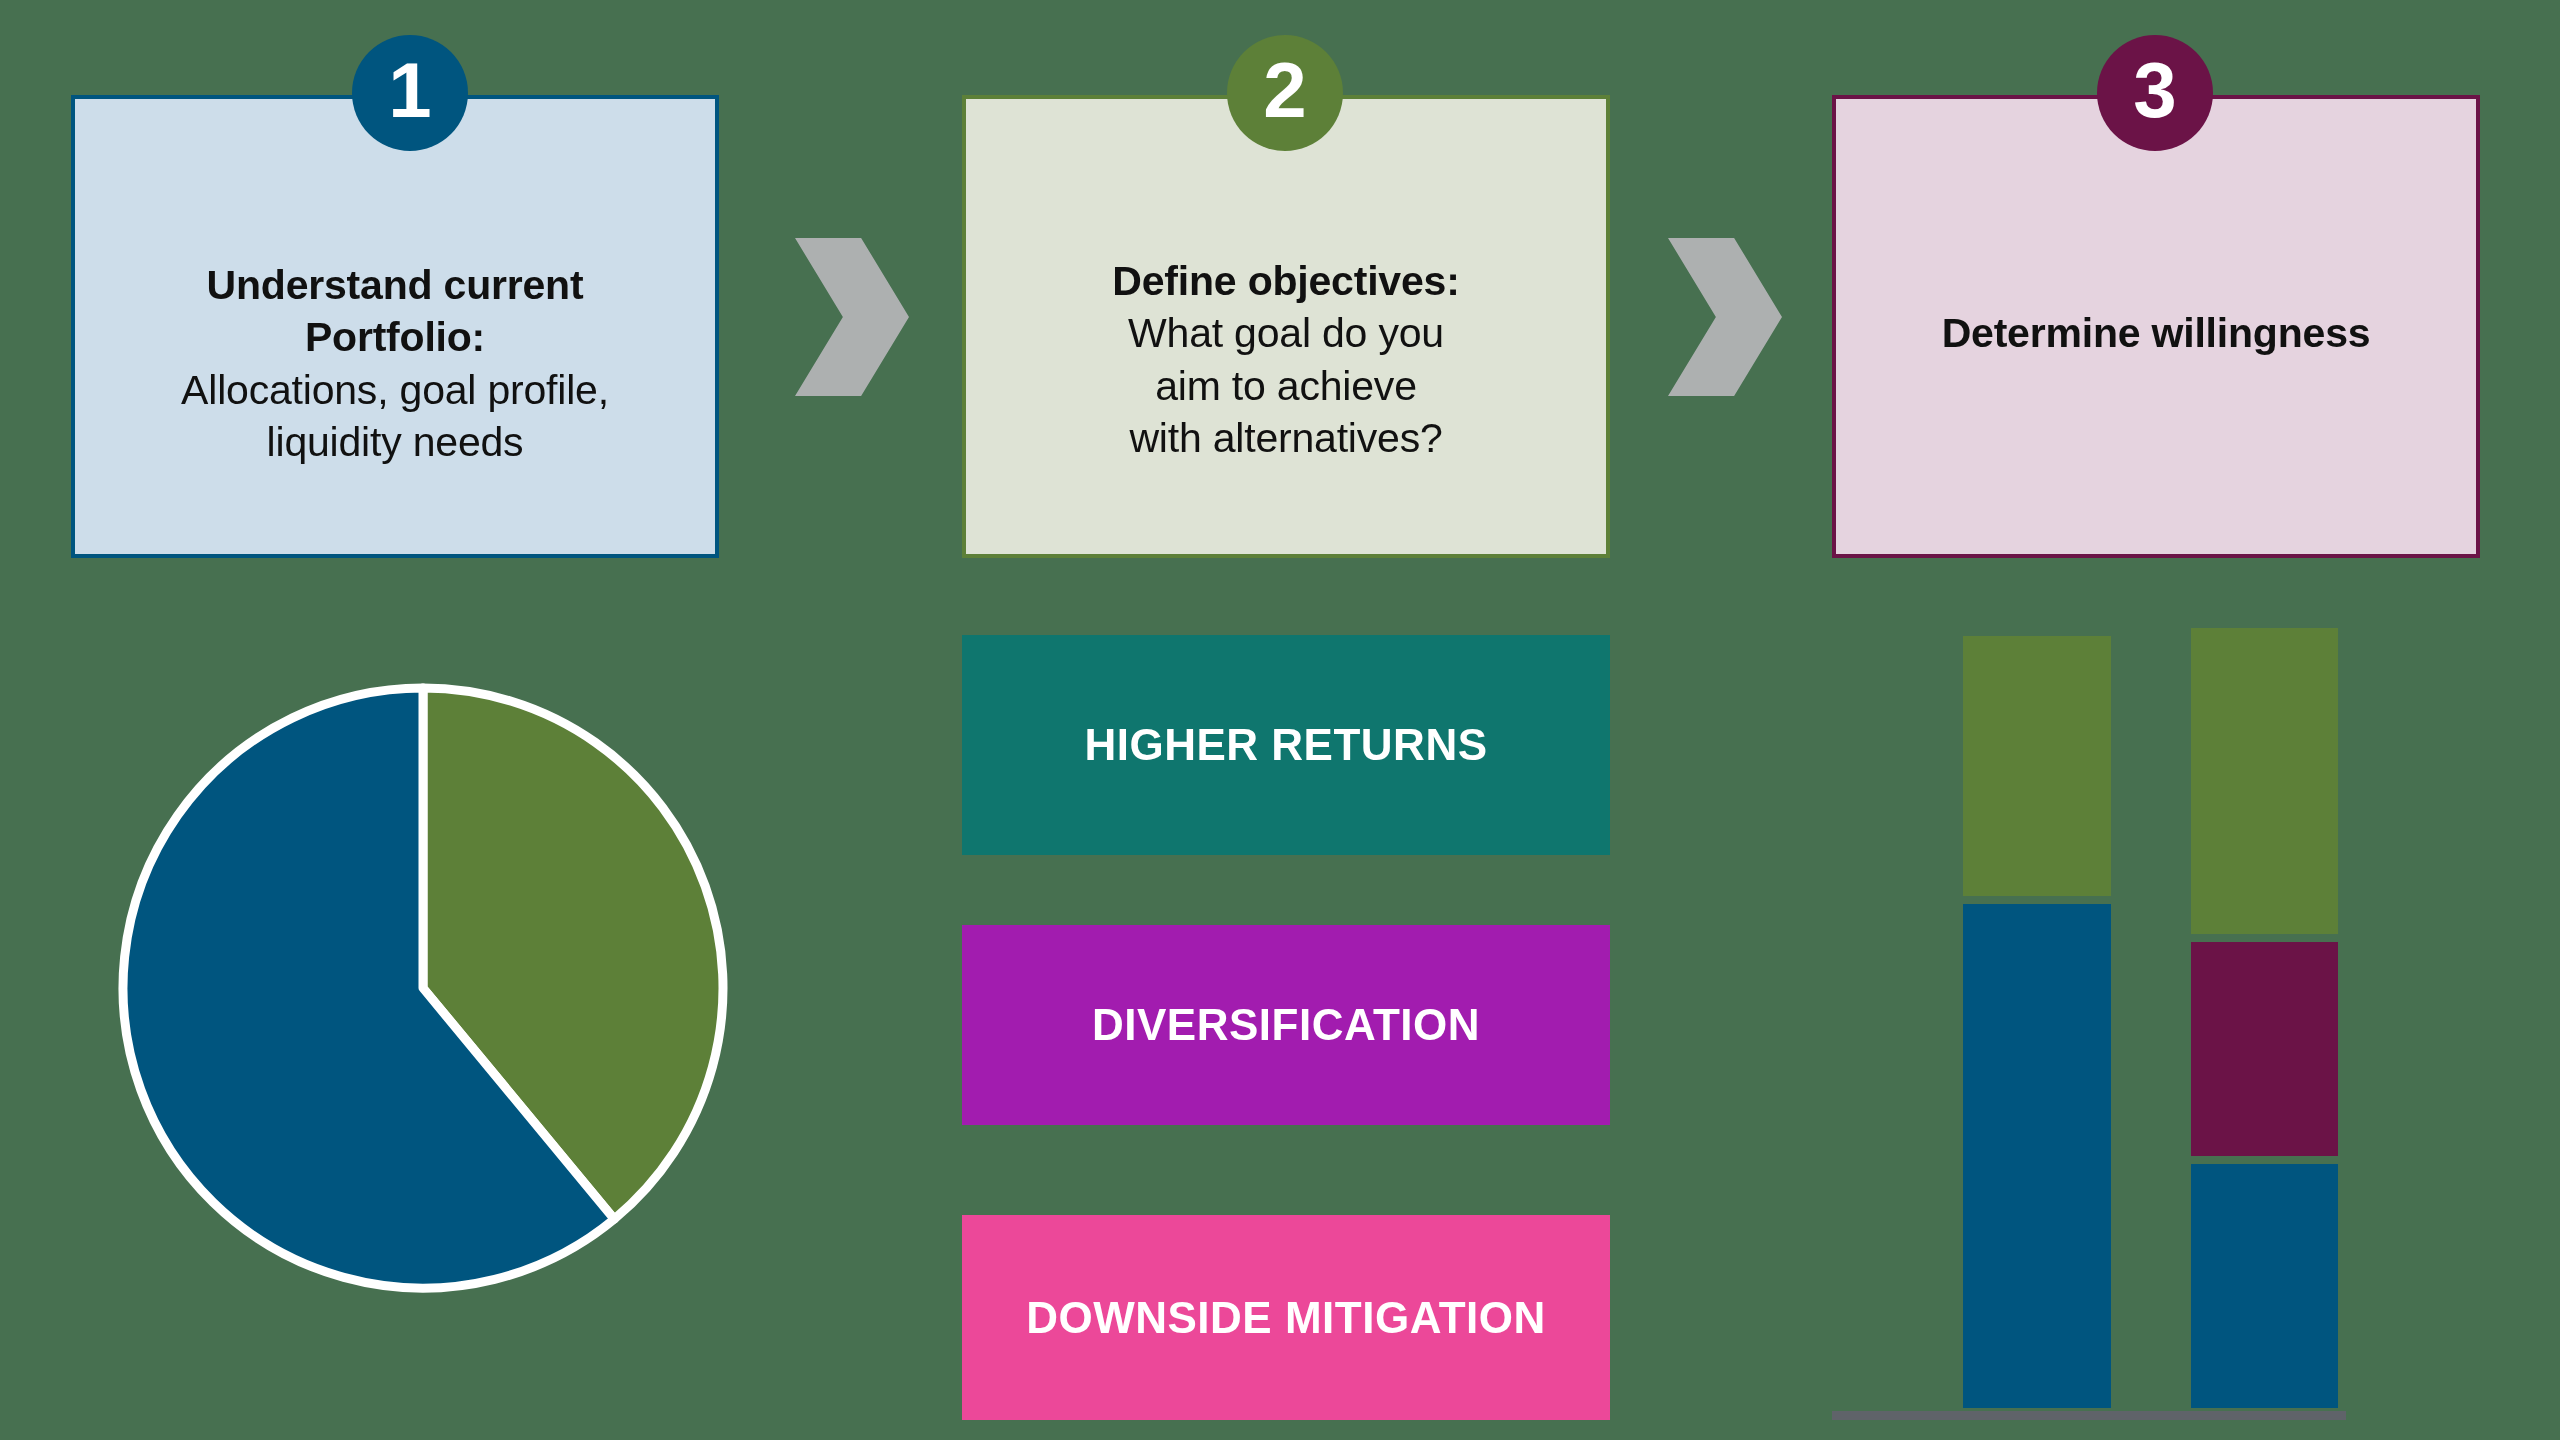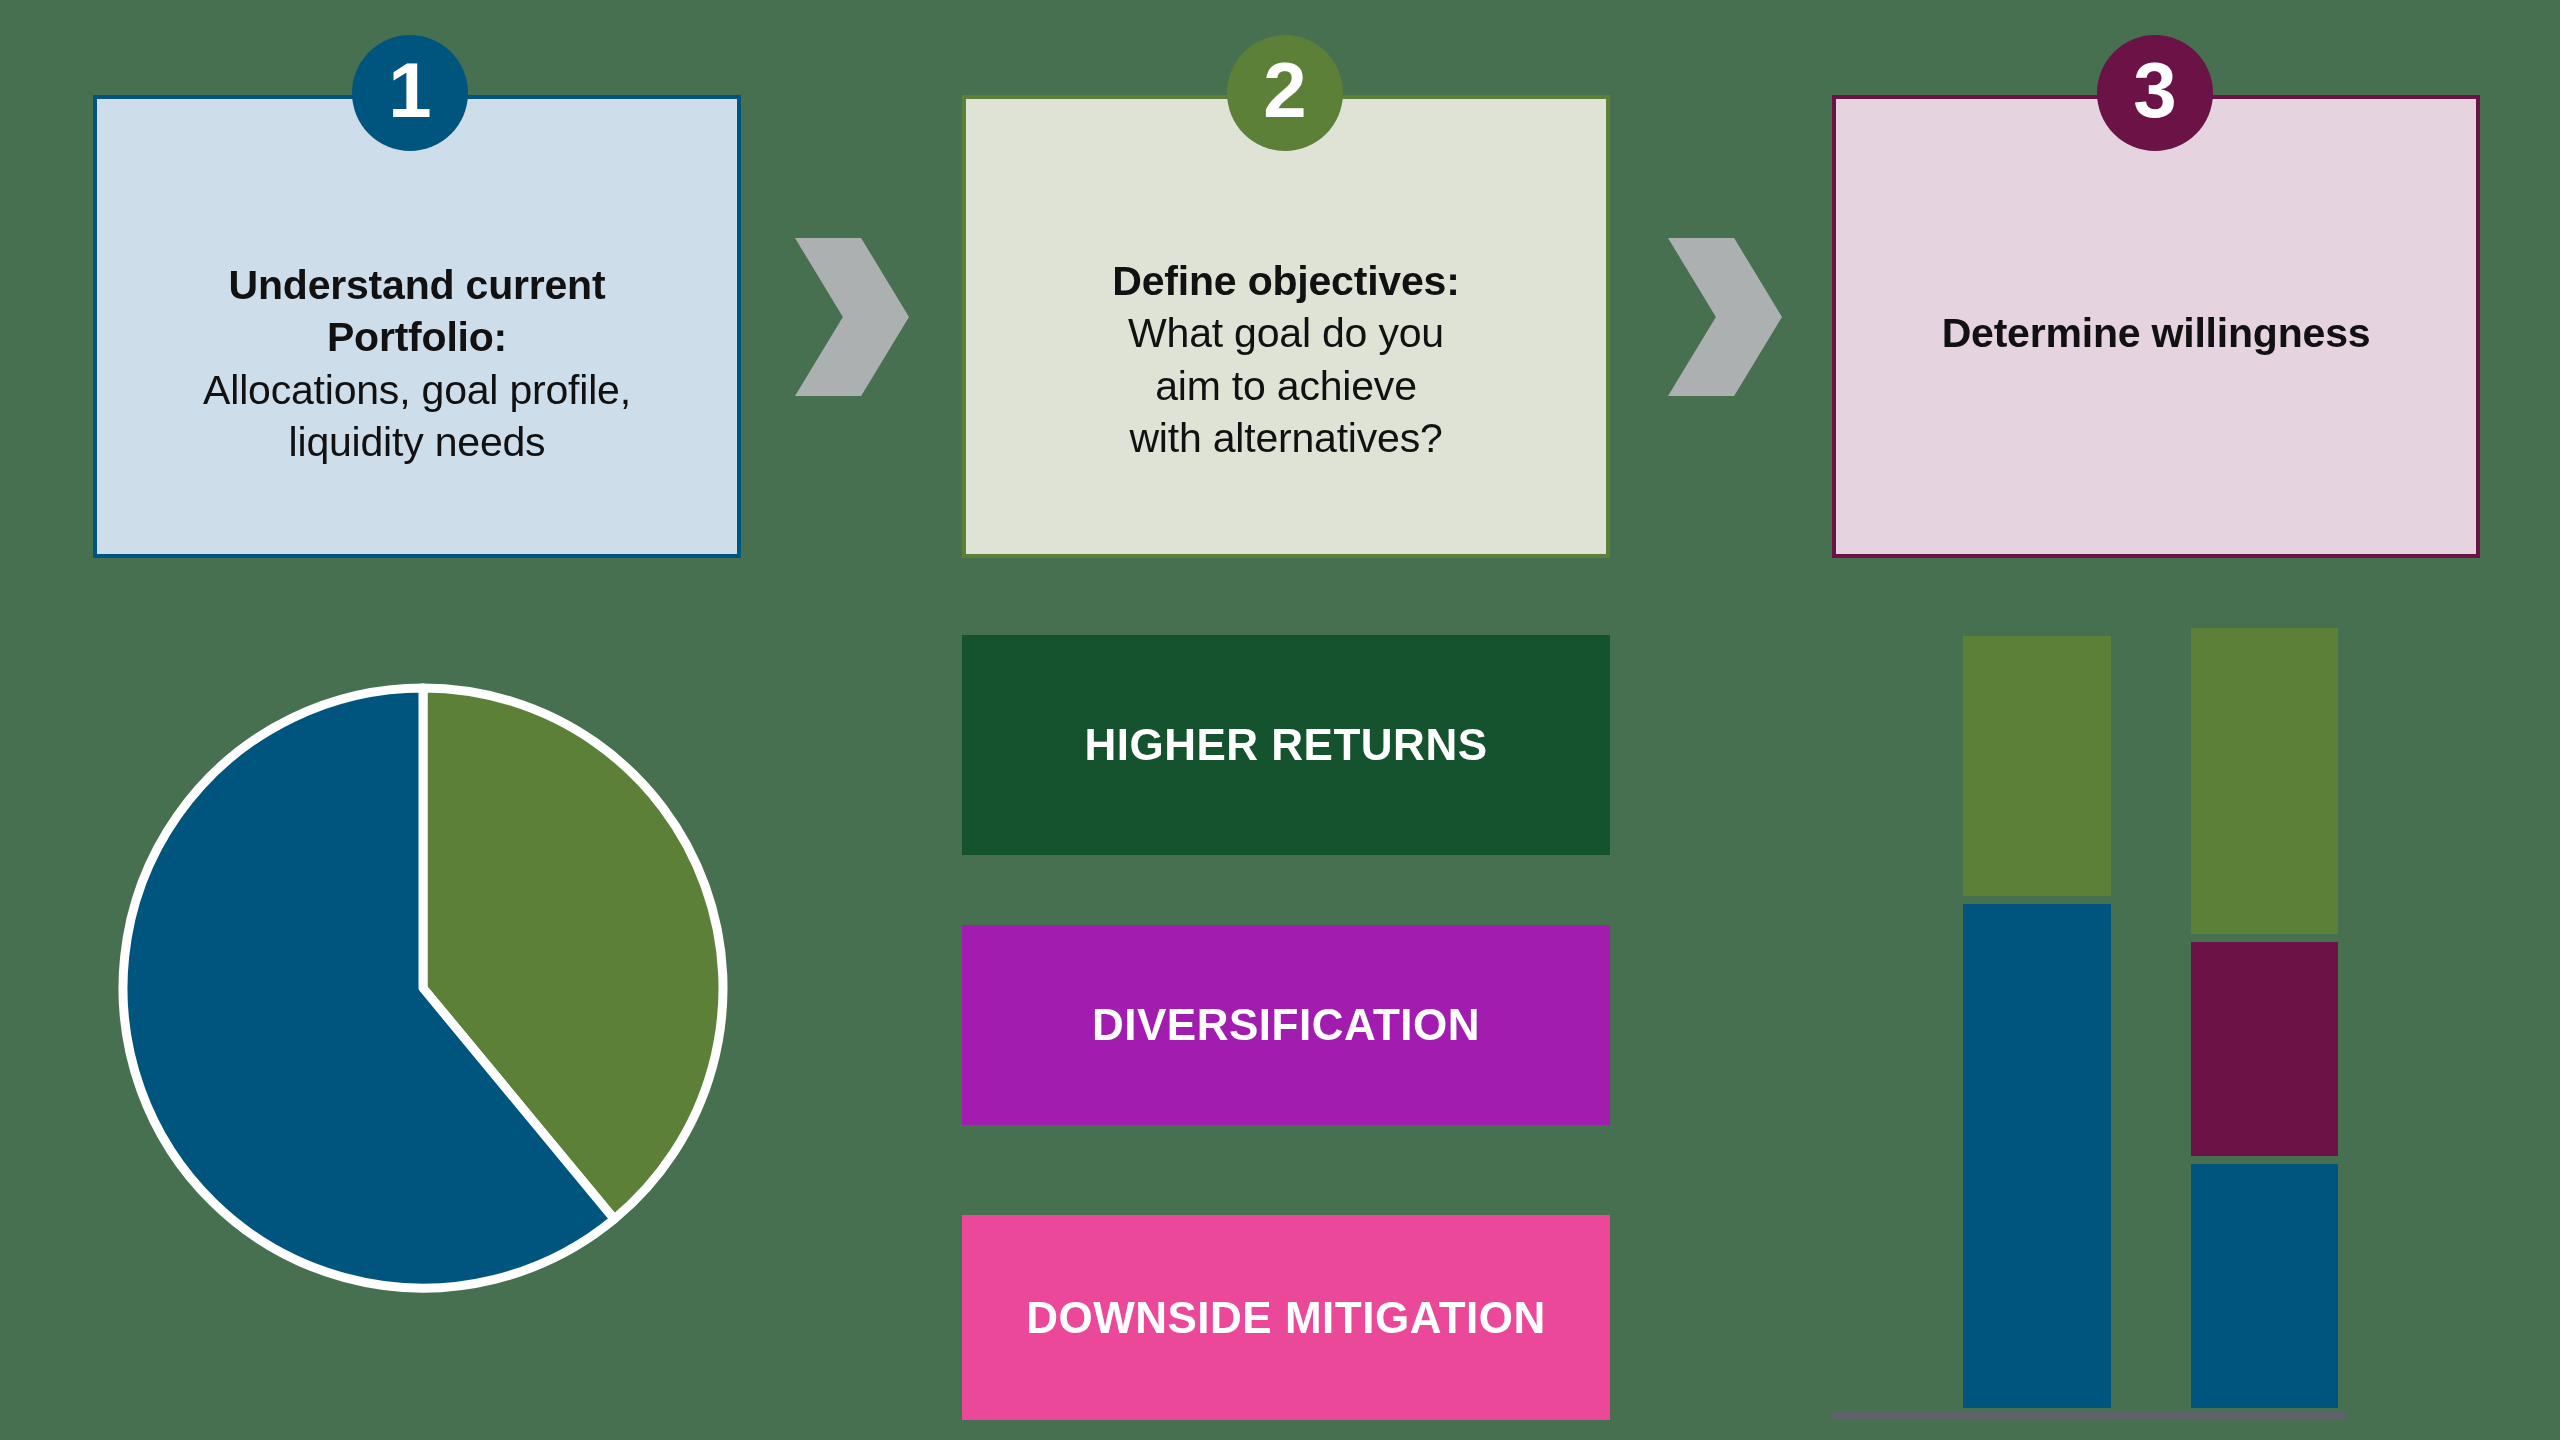--- a/index.html
+++ b/index.html
@@ -34,21 +34,21 @@
     color: #111111;
     font-size: 41px;
     letter-spacing: -0.2px;
     white-space: pre-line;
   }
   .card-text .hdr {
     font-weight: bold;
     display: block;
   }
 
-  #card-1 { left: 93px;  top: 95px; width: 648px; height: 463px;
+  #card-1 { left: 71px;  top: 95px; width: 648px; height: 463px;
             background: #cdddea; border-color: #00557f; }
   #card-2 { left: 962px; top: 95px; width: 648px; height: 463px;
             background: #dee3d5; border-color: #5d8038; align-items: center; }
   #card-3 { left: 1832px;top: 95px; width: 648px; height: 463px;
             background: #e5d3df; border-color: #6b1347; align-items: center; }
 
   #card-1 .card-text { margin-top: 22px; }
   #card-2 .card-text { margin-top: 14px; }
   #card-3 .card-text { margin-top: 14px; }
 
@@ -182,21 +182,21 @@
     <span>3</span>
   </div>
 
   <svg id="pie-chart" viewBox="0 0 622 640">
     <g id="pie-slices">
         <path d="M 311 320 L 311 20 A 300 300 0 0 1 502.2271969246069 551.1539728327368 Z" fill="#5d8038" stroke="#ffffff" stroke-width="9" stroke-linejoin="round"></path>
         <path d="M 311 320 L 502.2271969246069 551.1539728327368 A 300 300 0 1 1 310.99999999999994 20 Z" fill="#00557f" stroke="#ffffff" stroke-width="9" stroke-linejoin="round"></path>
       </g>
   </svg>
 
-  <div class="obj-bar" id="obj-bar-0" style="background: #14532d;">
+  <div class="obj-bar" id="obj-bar-0" style="background: #0f766e;">
     <span>HIGHER RETURNS</span>
   </div>
   <div class="obj-bar" id="obj-bar-1" style="background: #a21caf;">
     <span>DIVERSIFICATION</span>
   </div>
   <div class="obj-bar" id="obj-bar-2" style="background: #ec4899;">
     <span>DOWNSIDE MITIGATION</span>
   </div>
 
   <div id="stacked-chart">

